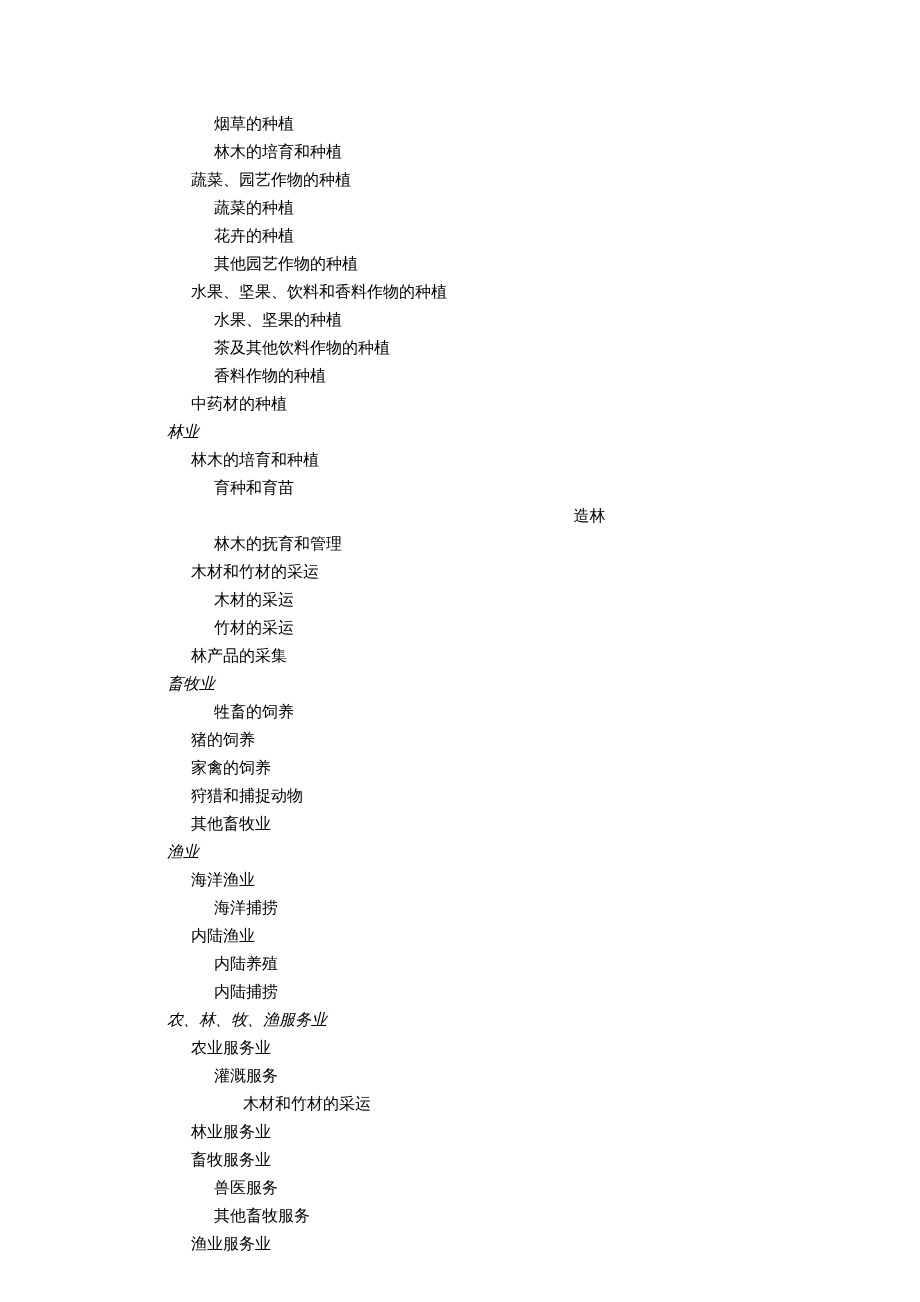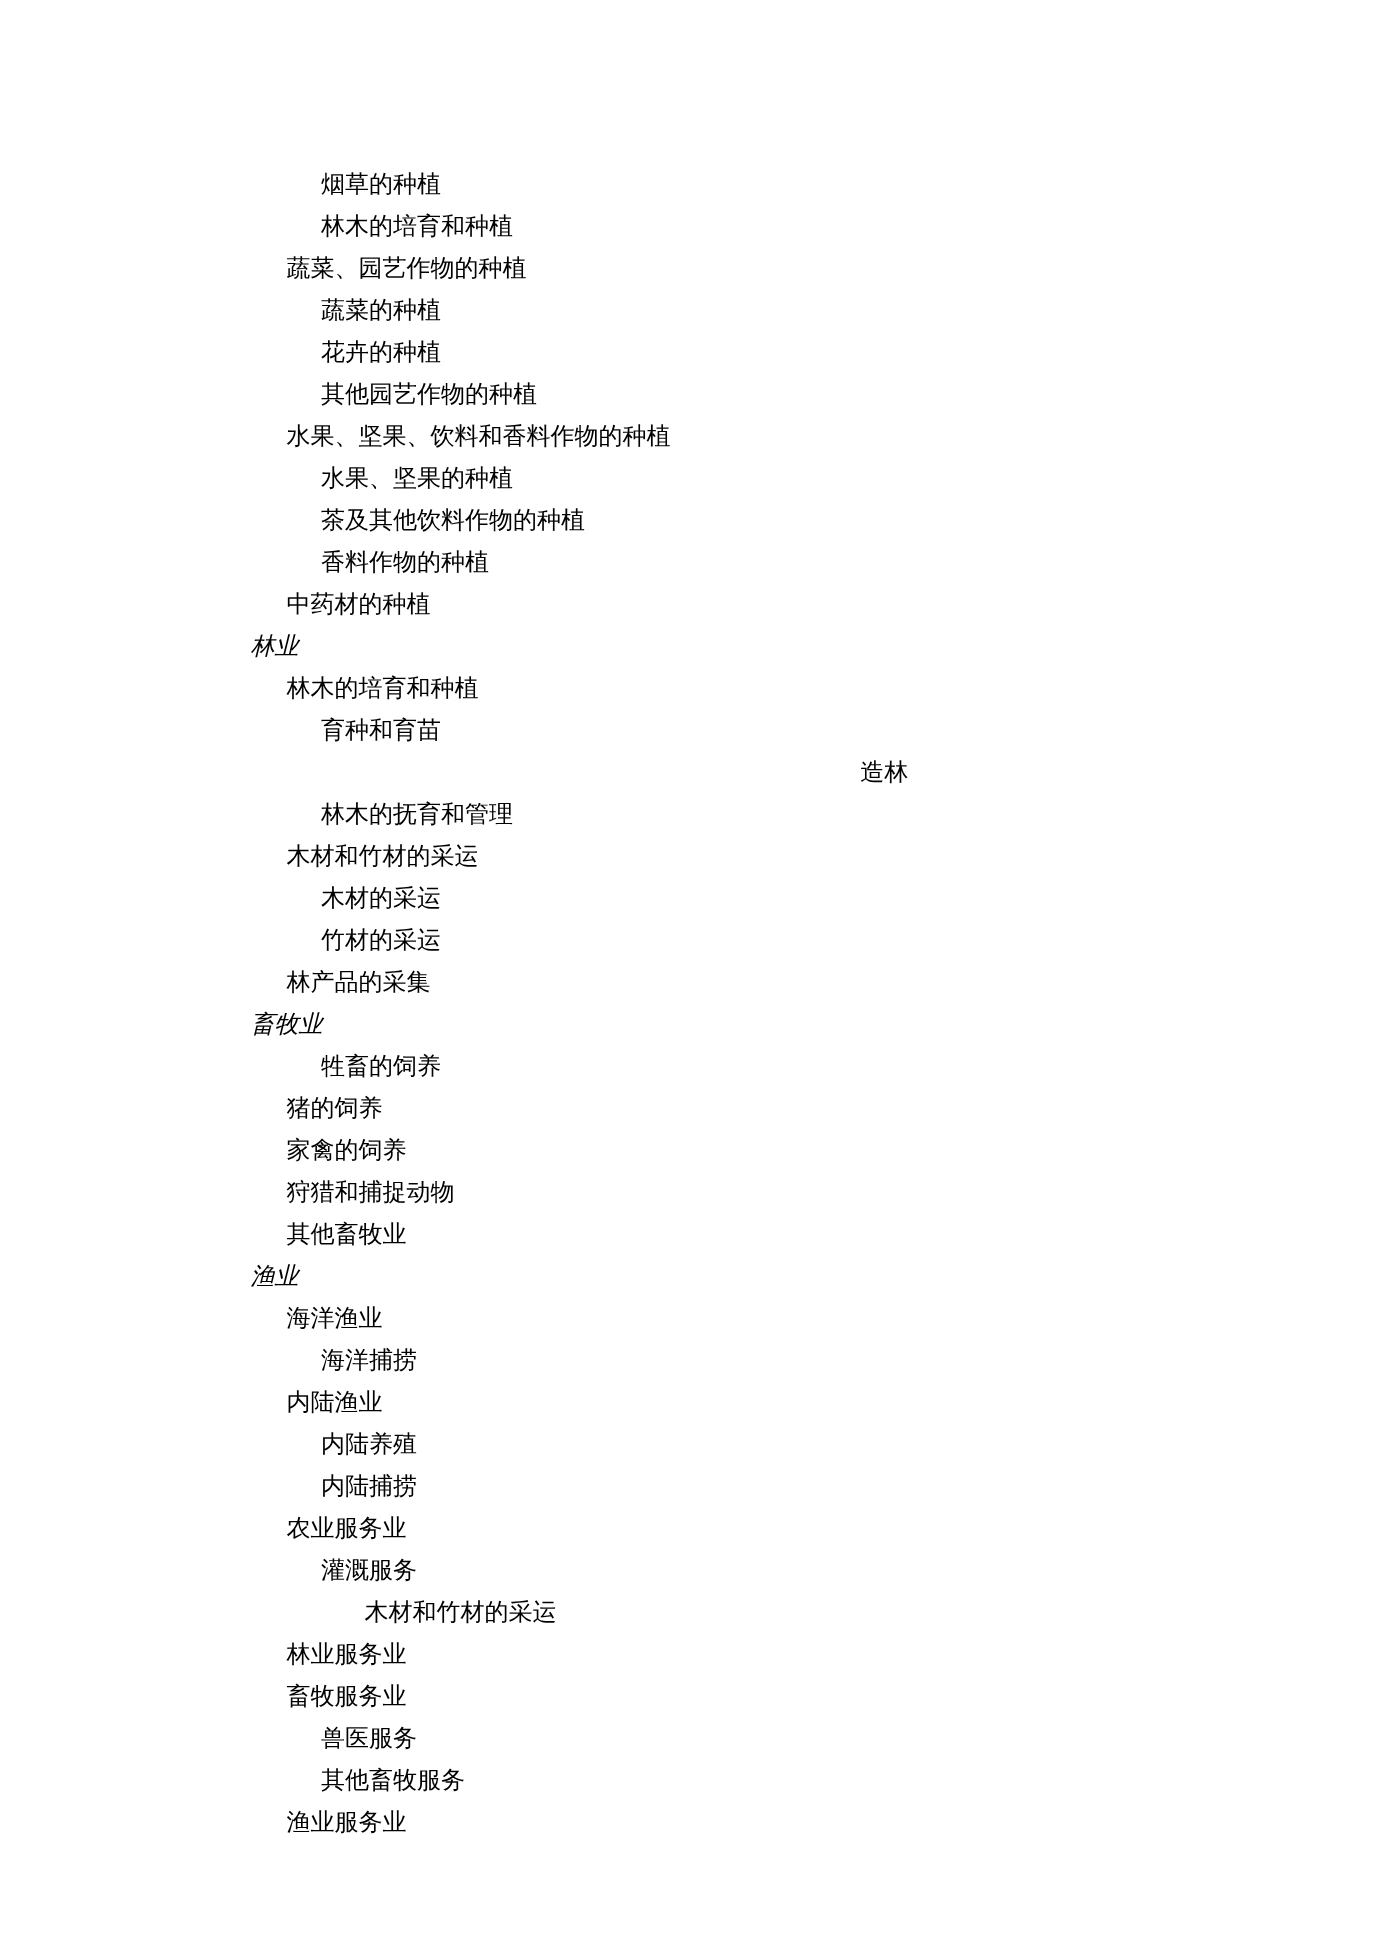--- a/index.html
+++ b/index.html
@@ -67,20 +67,21 @@
     <div class="item level-2">猪的饲养</div>
     <div class="item level-2">家禽的饲养</div>
     <div class="item level-2">狩猎和捕捉动物</div>
     <div class="item level-2">其他畜牧业</div>
     <div class="item level-1">渔业</div>
     <div class="item level-2">海洋渔业</div>
     <div class="item level-3">海洋捕捞</div>
     <div class="item level-2">内陆渔业</div>
     <div class="item level-3">内陆养殖</div>
     <div class="item level-3">内陆捕捞</div>
+    <div class="item level-1">农、林、牧、渔服务业</div>
     <div class="item level-2">农业服务业</div>
     <div class="item level-3">灌溉服务</div>
     <div class="item level-4b">木材和竹材的采运</div>
     <div class="item level-2">林业服务业</div>
     <div class="item level-2">畜牧服务业</div>
     <div class="item level-3">兽医服务</div>
     <div class="item level-3">其他畜牧服务</div>
     <div class="item level-2">渔业服务业</div>
   </div>
 

